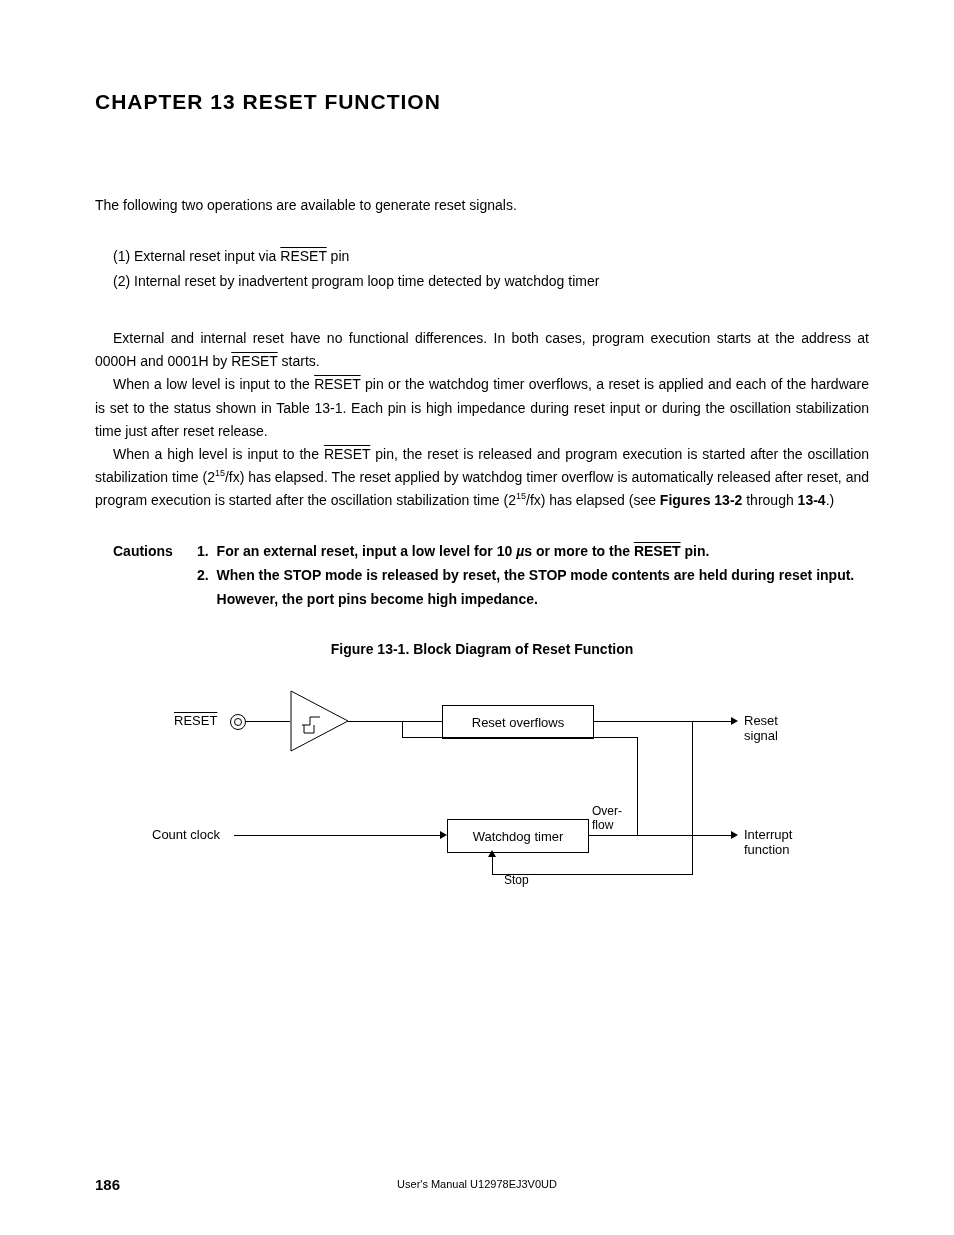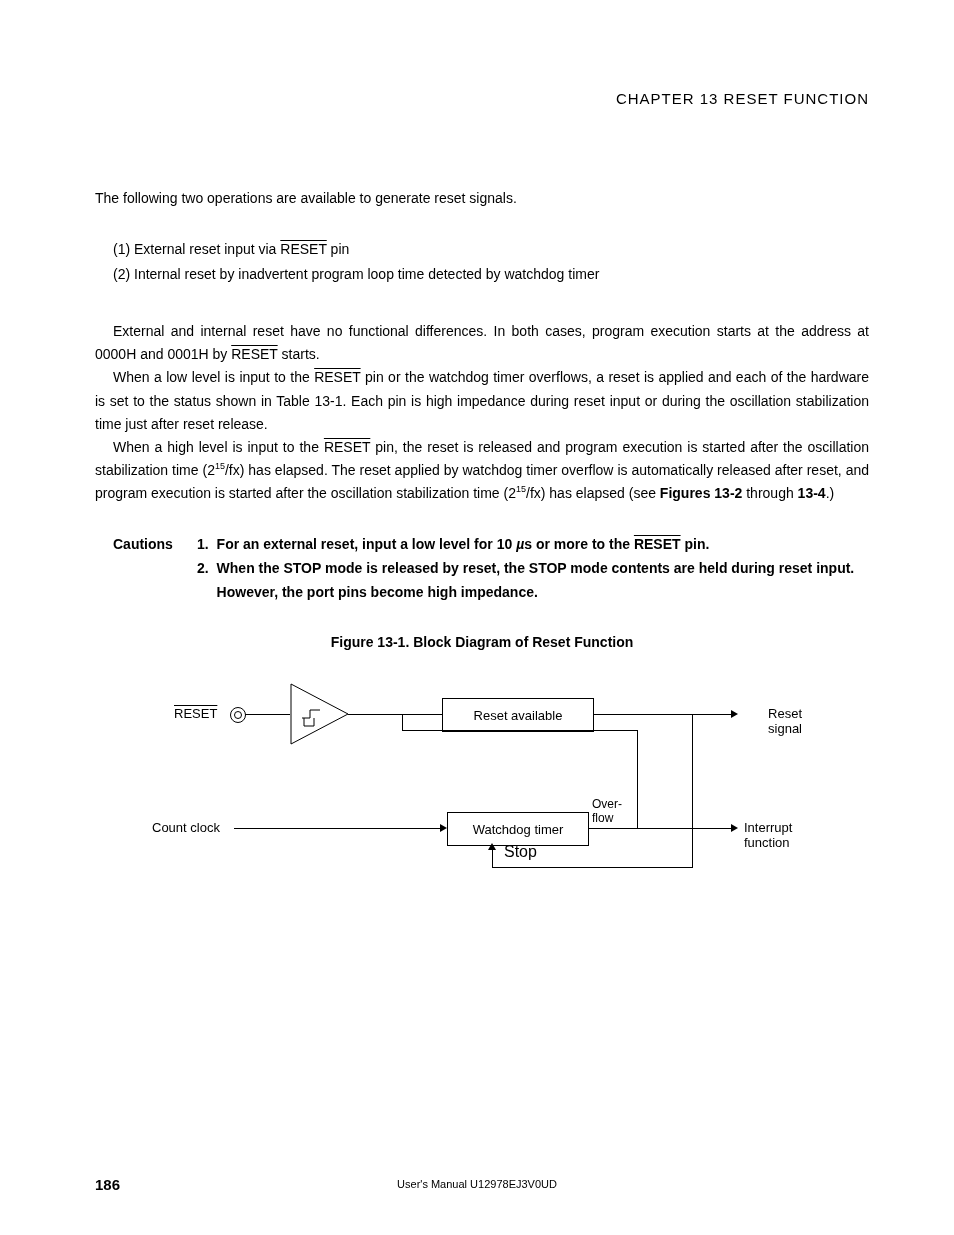--- a/index.html
+++ b/index.html
@@ -13,23 +13,23 @@
     height: 1235px;
     position: relative;
   }
   .page {
     padding: 90px 85px 40px 95px;
     box-sizing: border-box;
     height: 100%;
     position: relative;
   }
   .chapter-title {
-    text-align: right;
-    font-weight: normal;
-    font-size: 15px;
+    text-align: left;
+    font-weight: bold;
+    font-size: 21px;
     letter-spacing: 1px;
     margin-bottom: 80px;
   }
   .para {
     line-height: 1.65;
     margin-bottom: 22px;
     text-align: justify;
   }
   .indent {
     text-indent: 18px;
@@ -208,26 +208,26 @@
     <div class="line hline" style="left:83px; top:44px; width:45px;"></div>
 
     <svg class="triangle" style="left:128px; top:13px;" width="62" height="62">
       <polygon points="1,1 1,61 58,31" fill="#fff" stroke="#000" stroke-width="1"></polygon>
       <path d="M12 35 L20 35 L20 27 L30 27 M14 35 L14 43 L24 43 L24 35" fill="none" stroke="#000" stroke-width="1"></path>
     </svg>
 
     <div class="line hline" style="left:186px; top:44px; width:94px;"></div>
 
     <div class="block" style="left:280px; top:28px; width:150px; height:32px;">
-      <span>Reset available</span>
+      <span>Reset overflows</span>
     </div>
 
     <div class="line hline" style="left:431px; top:44px; width:140px;"></div>
     <div class="arrow-right" style="left:569px; top:40px;"></div>
-    <div class="pin-label" style="left:582px; top:36px;text-align:right;">Reset signal</div>
+    <div class="pin-label" style="left:582px; top:36px;">Reset signal</div>
 
     <div class="pin-label" style="left:-10px; top:150px;">Count clock</div>
     <div class="line hline" style="left:72px; top:158px; width:208px;"></div>
     <div class="arrow-right" style="left:278px; top:154px;"></div>
 
     <div class="block" style="left:285px; top:142px; width:140px; height:32px;">
       <span>Watchdog timer</span>
     </div>
 
     <div class="pin-label" style="left:430px; top:128px; white-space:pre; line-height:1.1; font-size:12px;">Over-
@@ -241,18 +241,18 @@
 
     <div class="line hline" style="left:240px; top:60px; width:235px;"></div>
     <div class="line vline" style="left:240px; top:44px; height:16px;"></div>
 
     <div class="line vline" style="left:530px; top:44px; height:114px;"></div>
 
     <div class="line vline" style="left:330px; top:175px; height:22px;"></div>
     <div class="line hline" style="left:330px; top:197px; width:200px;"></div>
     <div class="line vline" style="left:530px; top:158px; height:40px;"></div>
     <div class="arrow-down" style="left:326px; top:173px; transform: rotate(180deg);"></div>
-    <div class="pin-label" style="left:342px; top:173px; font-size:16px;">Stop</div>
+    <div class="pin-label" style="left:342px; top:196px; font-size:12px;">Stop</div>
   </div>
 
   <div class="footer">User's Manual  U12978EJ3V0UD</div>
   <div class="page-number">186</div>
 </div>
 
 </body></html>

